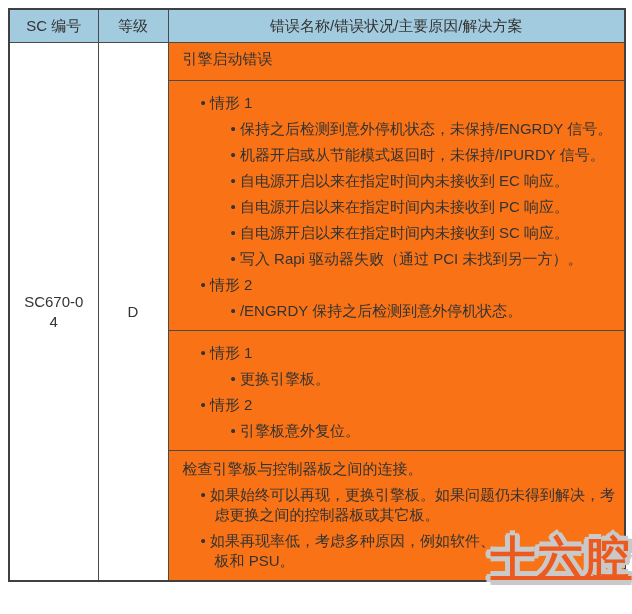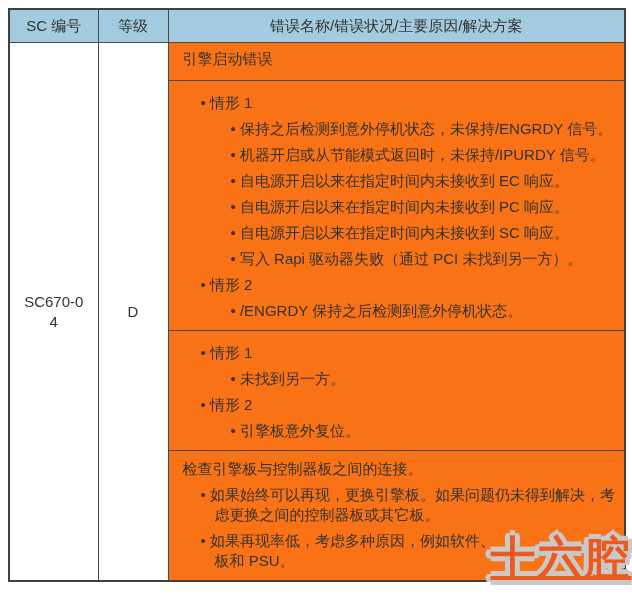--- a/index.html
+++ b/index.html
@@ -129,21 +129,21 @@
           <div class="b2">自电源开启以来在指定时间内未接收到 SC 响应。</div>
           <div class="b2">写入 Rapi 驱动器失败（通过 PCI 未找到另一方）。</div>
           <div class="b1">情形 2</div>
           <div class="b2">/ENGRDY 保持之后检测到意外停机状态。</div>
         </td>
       </tr>
 
       <tr>
         <td class="sub r3">
           <div class="b1">情形 1</div>
-          <div class="b2">未找到另一方。</div>
+          <div class="b2">更换引擎板。</div>
           <div class="b1">情形 2</div>
           <div class="b2">引擎板意外复位。</div>
         </td>
       </tr>
 
       <tr>
         <td class="sub r4">
           <div class="intro">检查引擎板与控制器板之间的连接。</div>
           <div class="b1">如果始终可以再现，更换引擎板。如果问题仍未得到解决，考虑更换之间的控制器板或其它板。</div>
           <div class="b1 prewrap">如果再现率低，考虑多种原因，例如软件、

